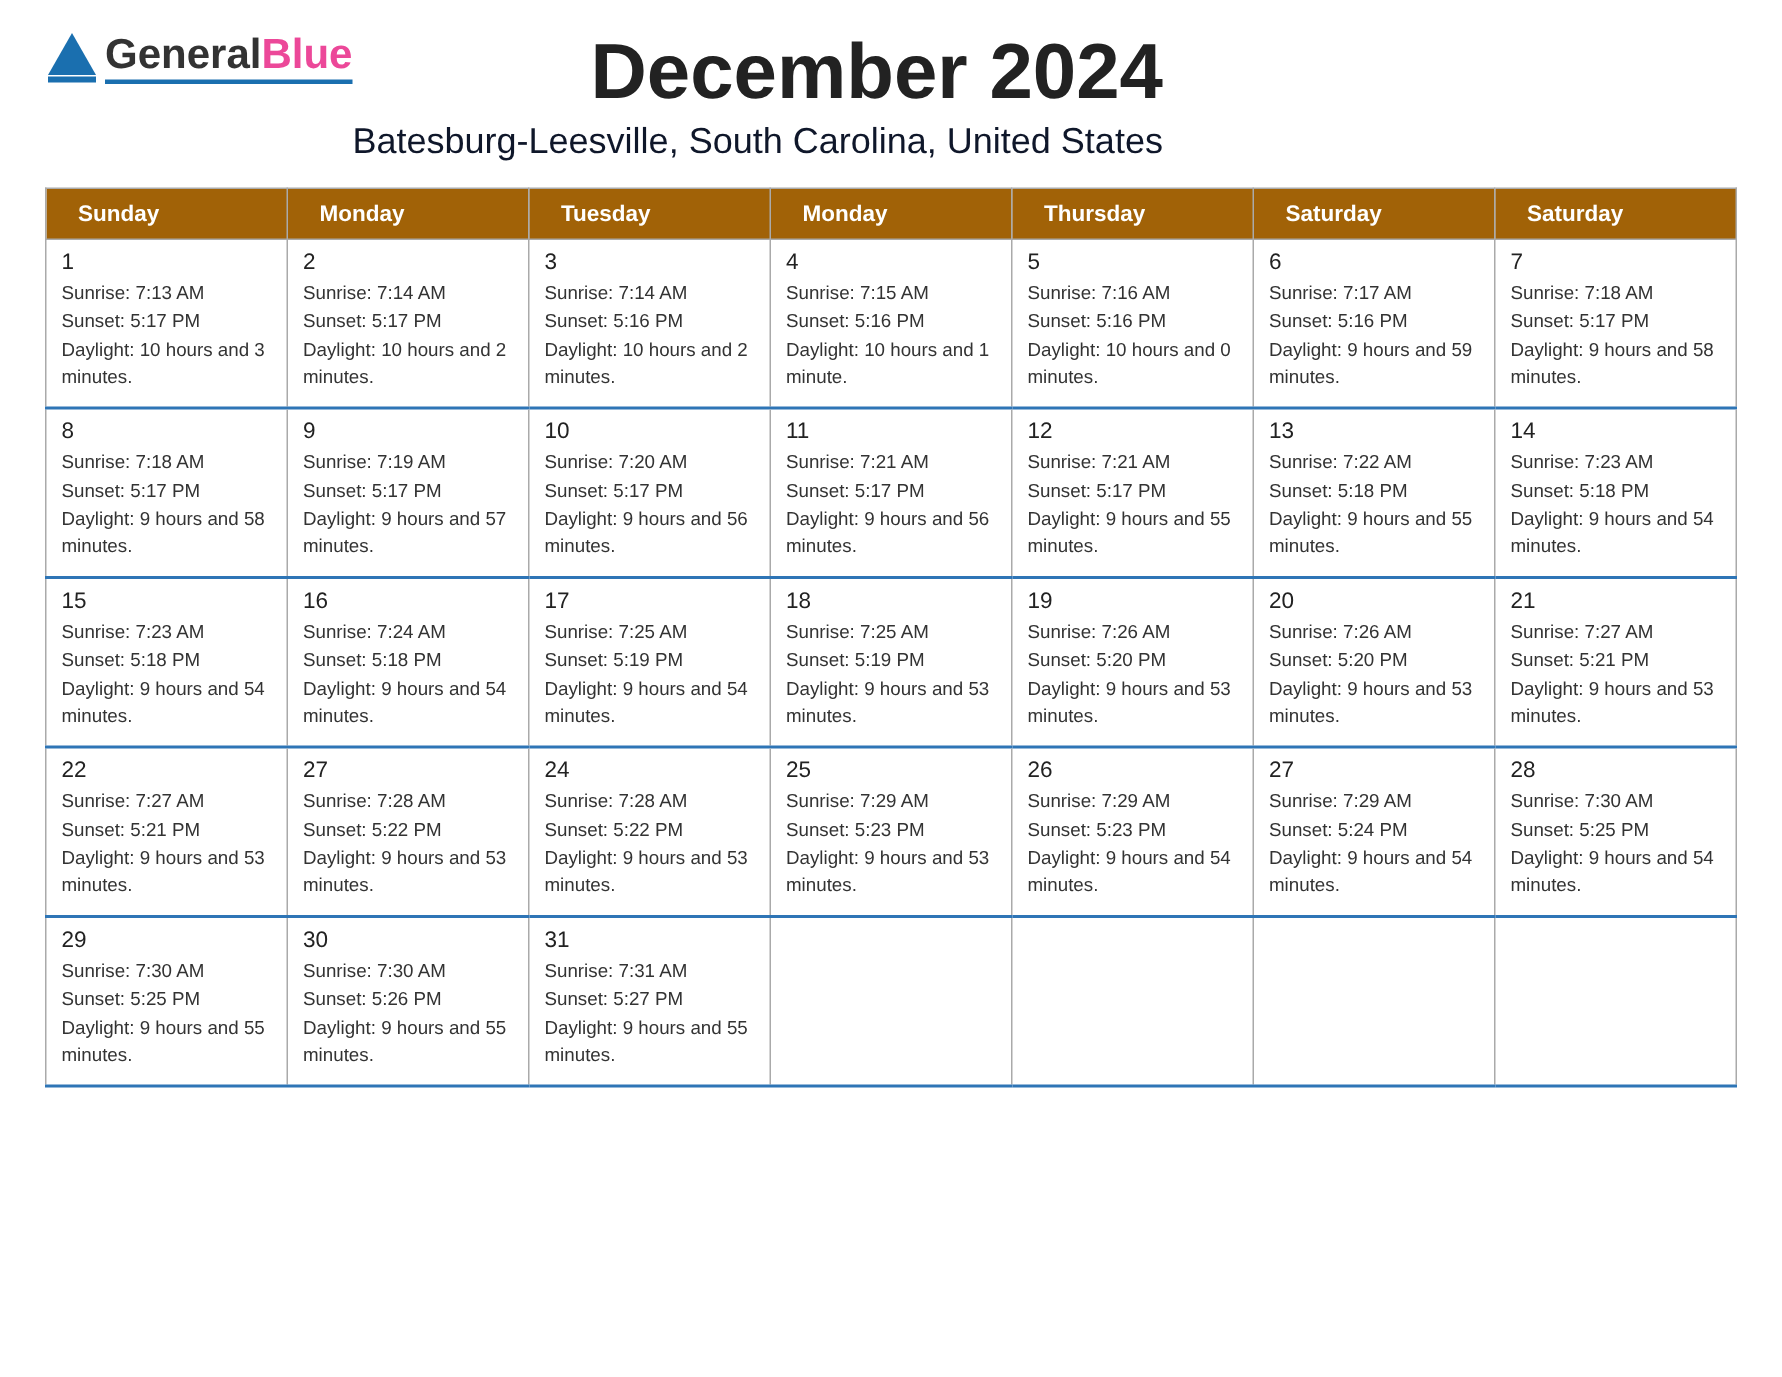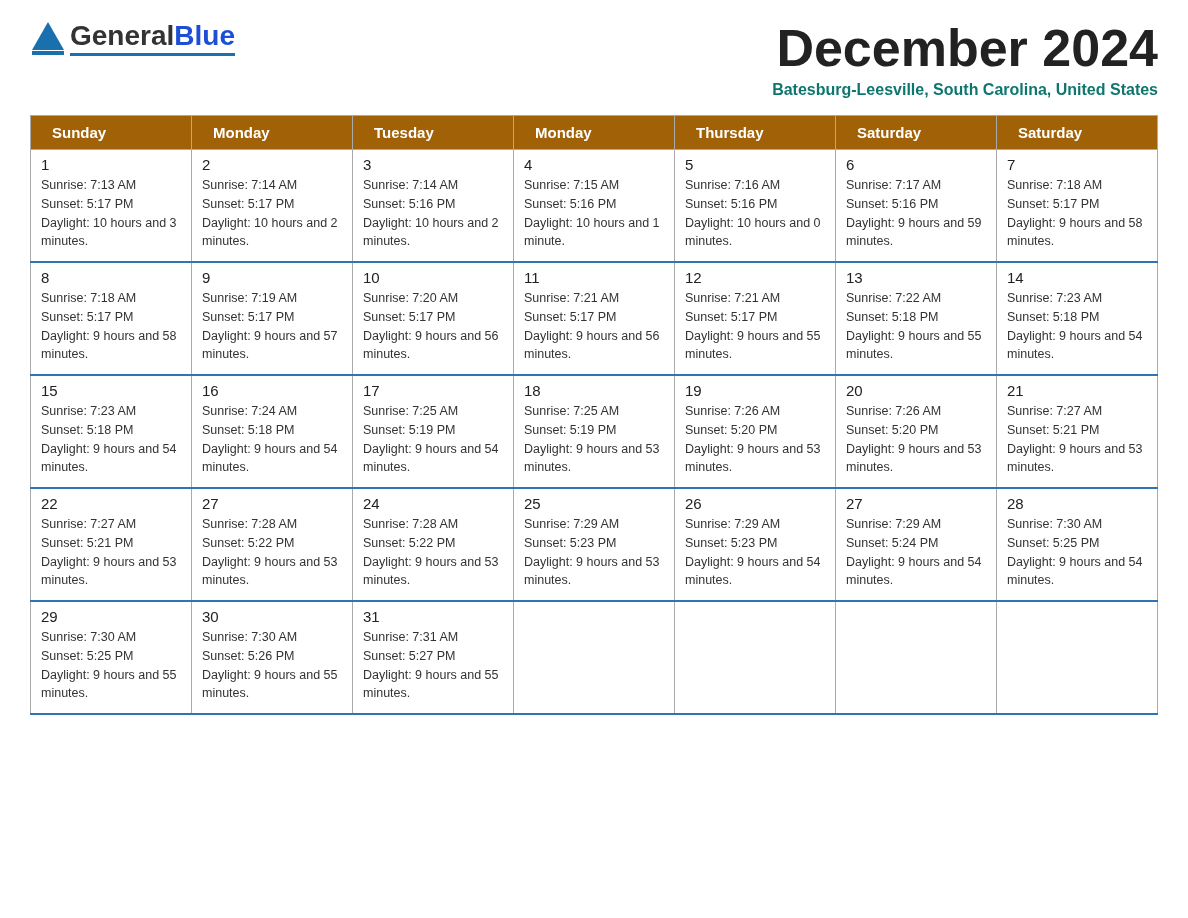--- a/index.html
+++ b/index.html
@@ -5,43 +5,41 @@
     * { margin: 0; padding: 0; box-sizing: border-box; }
     body {
       font-family: Arial, Helvetica, sans-serif;
       background: #ffffff;
       width: 1188px;
       min-height: 918px;
       padding: 20px 30px;
     }
     .header-area {
       display: flex;
-      justify-content: space-between;
       align-items: flex-start;
       margin-bottom: 16px;
     }
     .logo-area {
       display: flex;
       flex-direction: column;
       align-items: flex-start;
     }
     .title-area {
       text-align: right;
     }
     .month-title {
       font-size: 52px;
       font-weight: bold;
       color: #222;
       line-height: 1.1;
     }
     .location-subtitle {
-      font-size: 16px;
-      color: #0f766e;
+      font-size: 24px;
+      color: #0f172a;
       margin-top: 4px;
-      font-weight: bold;
     }
     .calendar-table {
       width: 100%;
       border-collapse: collapse;
       border: 1px solid #aaa;
     }
     .calendar-table th {
       background-color: #a16207;
       color: #ffffff;
       font-size: 15px;
@@ -98,21 +96,21 @@
       <div class="logo-icon">
 
         <svg width="36" height="36" viewBox="0 0 36 36">
           <polygon points="18,2 34,30 2,30" fill="#1a6faf"></polygon>
           <rect x="2" y="31" width="32" height="4" fill="#1a6faf"></rect>
         </svg>
       </div>
       <div>
         <div style="display:flex; align-items:baseline;">
           <span style="font-size:28px; font-weight:bold; color:#333;">General</span>
-          <span style="font-size:28px; font-weight:bold; color:#1d4ed8;">Blue</span>
+          <span style="font-size:28px; font-weight:bold; color:#ec4899;">Blue</span>
         </div>
         <div style="height:3px; background:#1a6faf; width:100%; margin-top:1px;"></div>
       </div>
     </div>
   </div>
   <div class="title-area">
     <div class="month-title">December 2024</div>
     <div class="location-subtitle">Batesburg-Leesville, South Carolina, United States</div>
   </div>
 </div>

